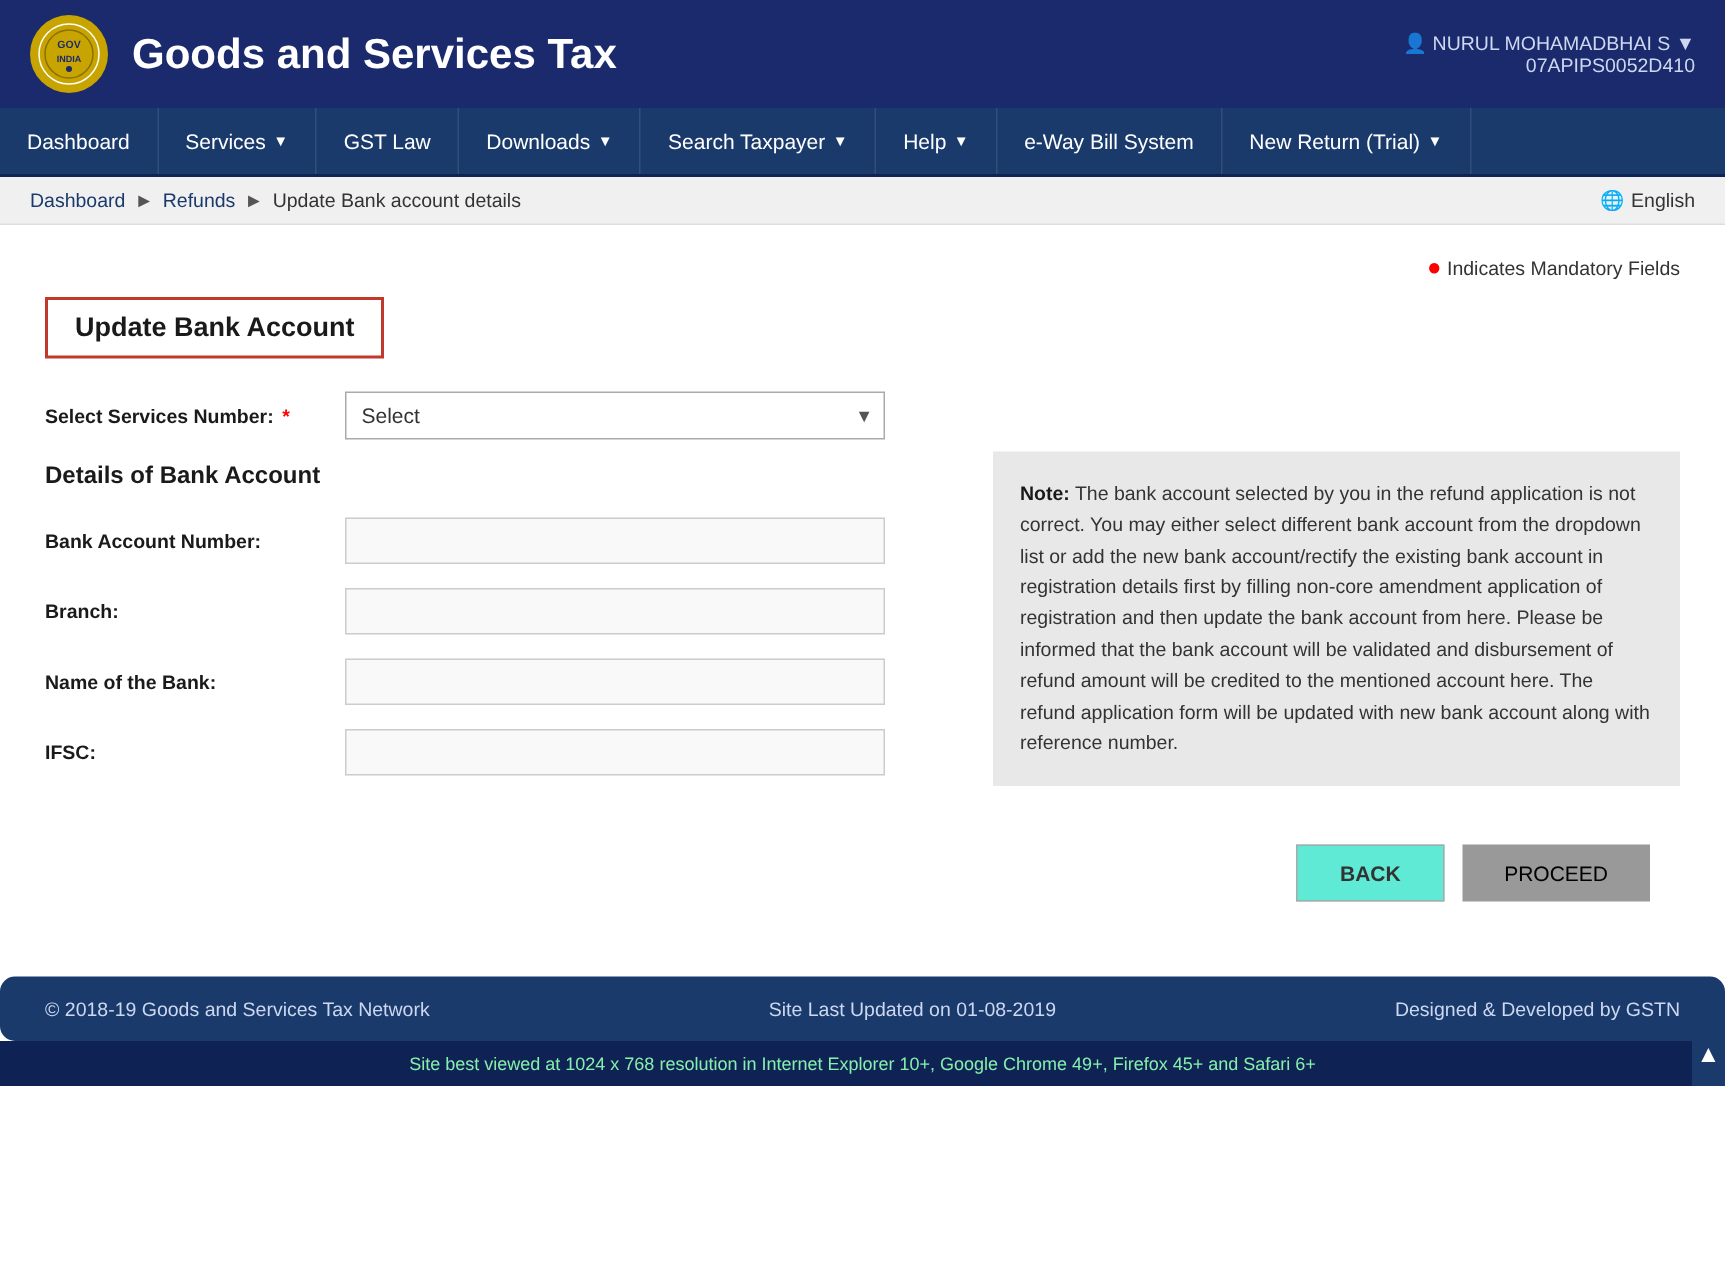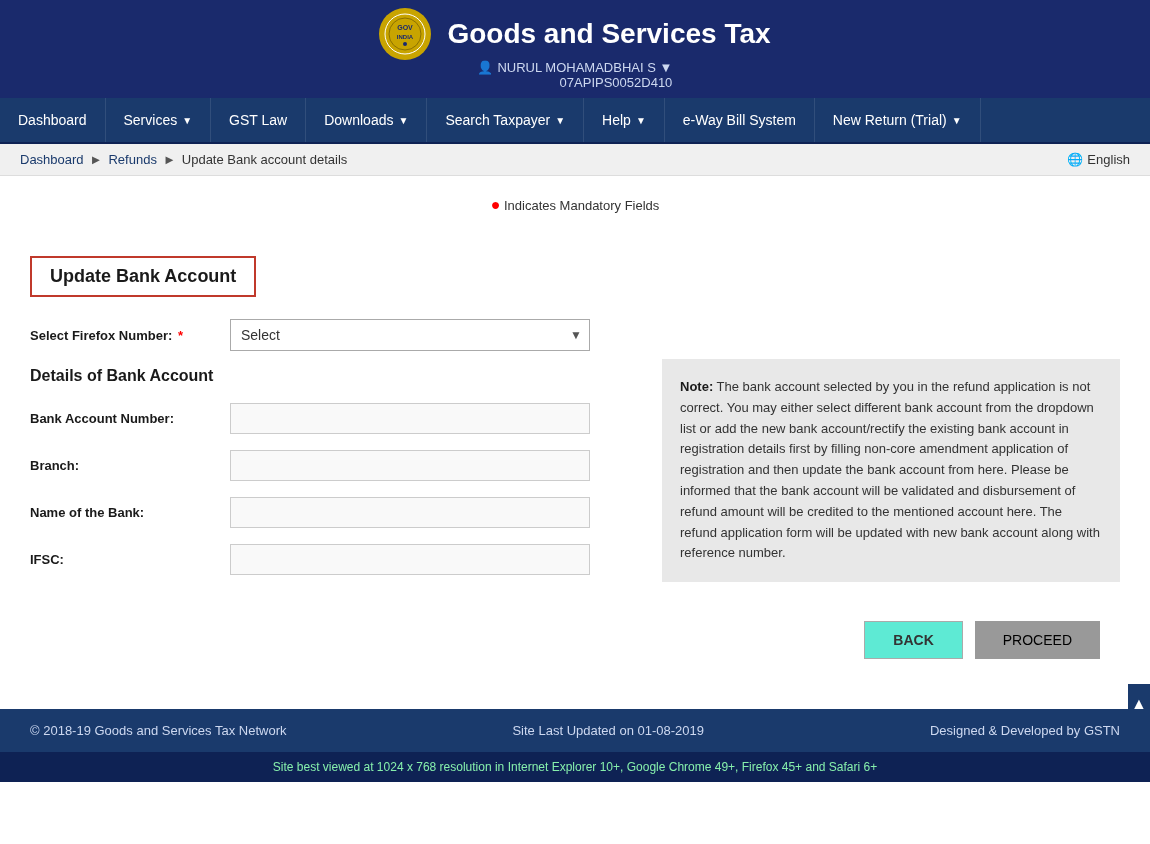--- a/index.html
+++ b/index.html
@@ -7,21 +7,20 @@
 
     
     .header {
       background: #1a2a6c;
       color: white;
       display: flex;
       align-items: center;
       padding: 8px 20px;
       justify-content: space-between;
       min-height: 72px;
-      flex-direction: column;
     }
     .header-left { display: flex; align-items: center; gap: 16px; }
     .header-logo {
       width: 52px; height: 52px;
       background: #c8a400;
       border-radius: 50%;
       display: flex; align-items: center; justify-content: center;
       font-size: 10px; color: #1a2a6c; font-weight: bold; text-align: center;
       flex-shrink: 0;
     }
@@ -63,34 +62,33 @@
     .breadcrumb .sep { color: #555; }
     .breadcrumb .current { color: #333; }
     .lang-selector { display: flex; align-items: center; gap: 4px; color: #333; font-size: 13px; cursor: pointer; }
 
     
     .main-content {
       padding: 20px 30px;
       background: #fff;
     }
     .mandatory-note {
-      text-align: center;
+      text-align: right;
       margin-bottom: 10px;
       font-size: 13px;
       color: #333;
     }
     .mandatory-note .dot { color: red; font-size: 16px; }
 
     
     .section-title-box {
       border: 2px solid #c0392b;
       display: inline-block;
       padding: 8px 18px;
       margin-bottom: 22px;
-      margin-top: 32px;
     }
     .section-title-box h2 {
       font-size: 18px;
       font-weight: bold;
       color: #1a1a1a;
     }
 
     
     .form-and-note {
       display: flex;
@@ -209,20 +207,21 @@
     
     .footer-main {
       background: #1a3a6c;
       color: #cdd8f0;
       display: flex;
       justify-content: space-between;
       align-items: center;
       padding: 14px 30px;
       font-size: 13px;
       margin-top: 30px;
+      border-radius: 10px;
     }
     .footer-bottom {
       background: #0e2254;
       color: #86efac;
       text-align: center;
       padding: 8px 20px;
       font-size: 12px;
     }
   </style>
 </head>
@@ -302,21 +301,21 @@
 
   <div class="section-title-box">
     <h2>Update Bank Account</h2>
   </div>
 
   <div class="form-and-note">
     <div class="form-section">
 
       <div class="form-row">
         <label>
-          <span>Select Firefox Number:</span>
+          <span>Select Services Number:</span>
           <span class="req">*</span>
         </label>
         <div class="select-wrapper">
           <select>
             <option value="">Select</option>
           </select>
           <span class="select-arrow">▼</span>
         </div>
       </div>
 

